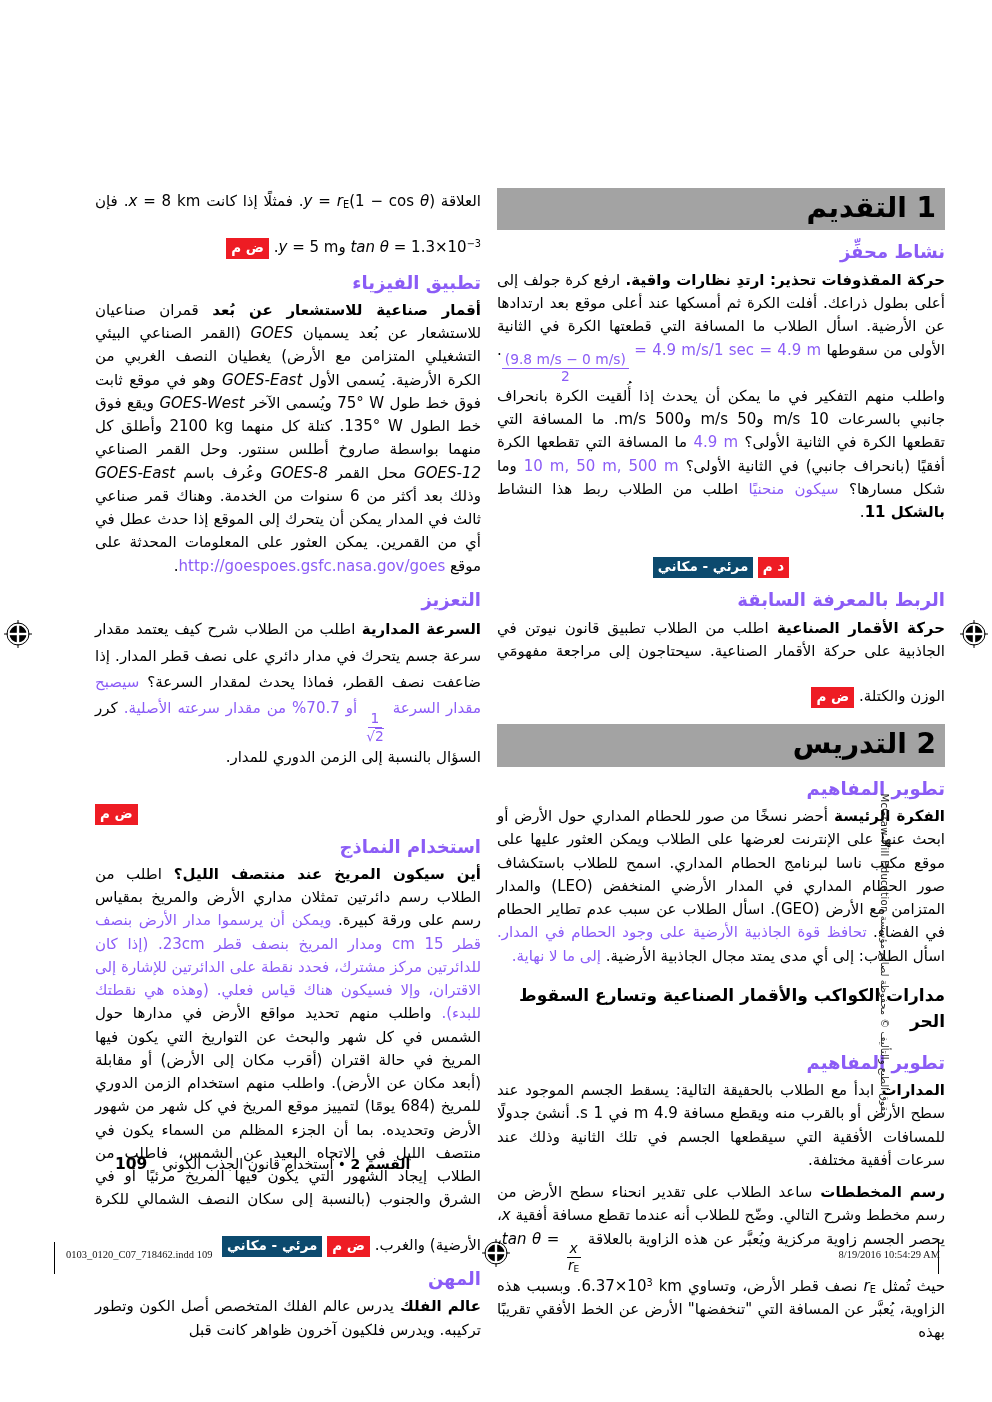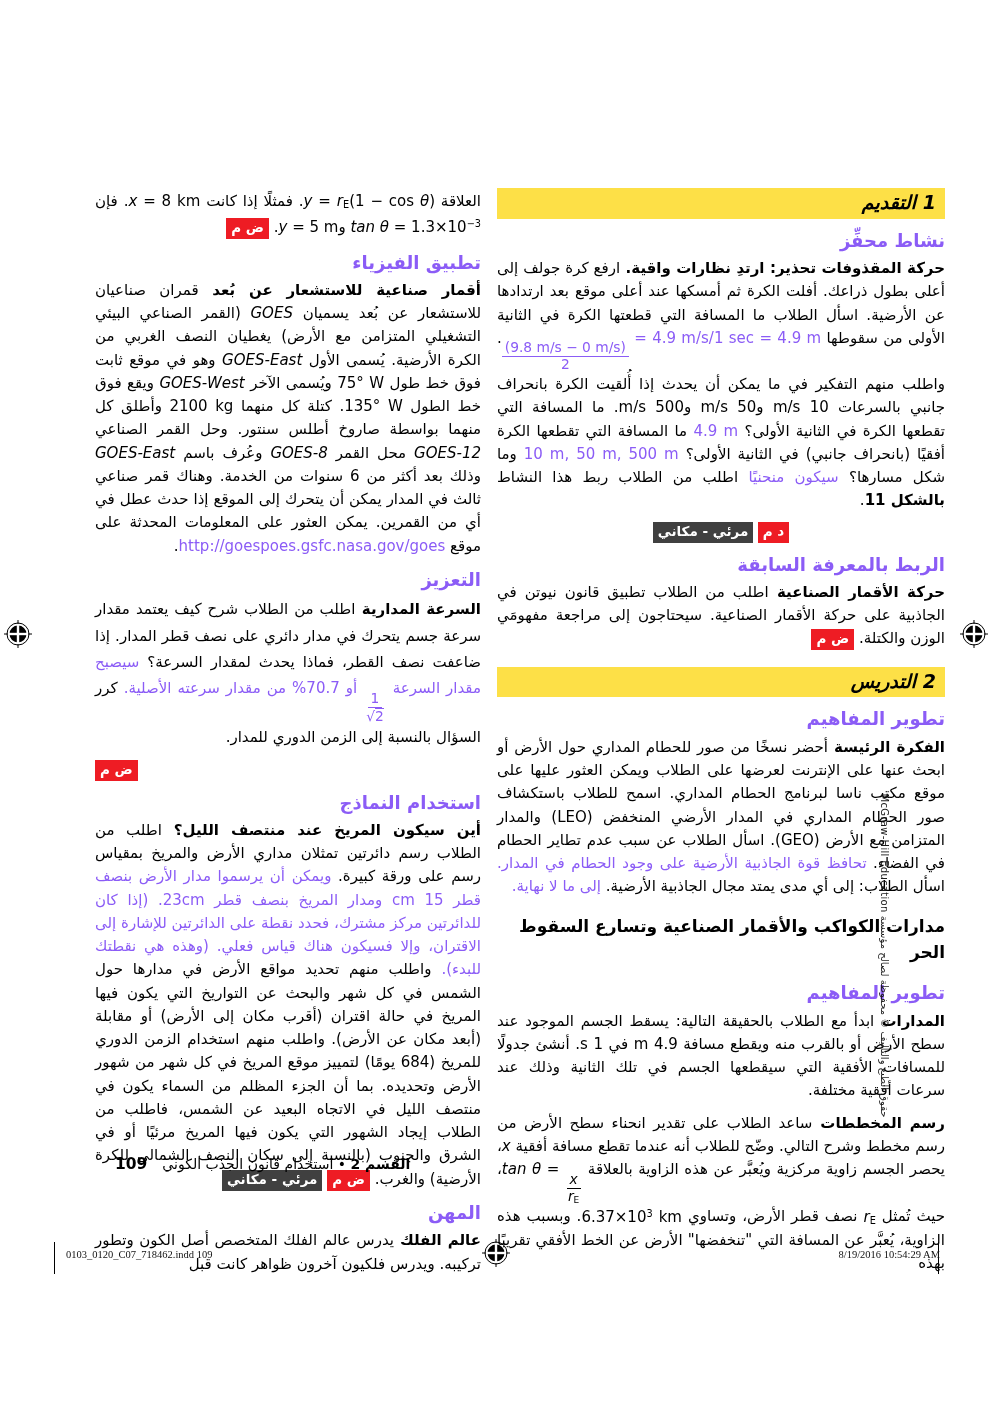--- a/index.html
+++ b/index.html
@@ -3,37 +3,37 @@
 <meta charset="utf-8">
 <style>
   html,body{margin:0;padding:0;background:#ffffff;}
   body{width:992px;height:1402px;position:relative;font-family:"DejaVu Sans",sans-serif;color:#000;overflow:hidden;}
 
   .columns{position:absolute;top:188px;left:95px;width:850px;display:flex;gap:16px;}
   .col{display:block;}
   .col-a{width:448px;}
   .col-b{width:386px;}
 
-  .banner{background:#fde047;font-weight:bold;font-size:19px;line-height:1.3;padding:2px 9px 4px;margin:0 0 8px;font-style:italic;}
+  .banner{background:#a3a3a3;font-weight:bold;font-size:28px;line-height:1.3;padding:2px 9px 4px;margin:0 0 8px;}
   .banner.mt{margin-top:16px;}
 
   h3.ph{color:#8b5cf6;font-size:18px;font-weight:bold;margin:10px 0 5px;line-height:1.3;}
   h2.bigh{font-size:17px;font-weight:bold;line-height:1.55;margin:14px 0 16px;text-align:right;}
 
   p.body{font-size:15px;line-height:1.55;text-align:justify;margin:0 0 9px;}
   p.body.loose{line-height:1.75;}
 
   .b{font-weight:bold;}
   .i{font-style:italic;}
   .blue{color:#8b5cf6;}
   .ltr{direction:ltr;unicode-bidi:isolate;}
 
   .badge{color:#fff;font-weight:bold;font-size:13.5px;line-height:1.25;padding:1px 5px 3px;display:inline-block;}
-  .badge.red{background:#ee1c24;}
-  .badge.black{background:#404040;}
+  .badge.red{background:#ee1c24;margin-top:24px;}
+  .badge.black{background:#0c4a6e;}
   .badges{margin:2px 0 8px;font-size:13.5px;}
   .badges.center{text-align:center;}
   .badges.left{text-align:left;}
 
   .frac{display:inline-flex;flex-direction:column;align-items:center;vertical-align:-0.7em;direction:ltr;line-height:1.15;font-size:0.92em;text-align:center;}
   .frac .num{border-bottom:1.2px solid currentColor;padding:0 3px;}
   .frac .den{padding:0 3px;}
   .rad{border-top:1.2px solid currentColor;display:inline-block;line-height:1.15;}
   .sup{font-size:0.65em;vertical-align:0.55em;}
   .sub{font-size:0.65em;vertical-align:-0.25em;}

